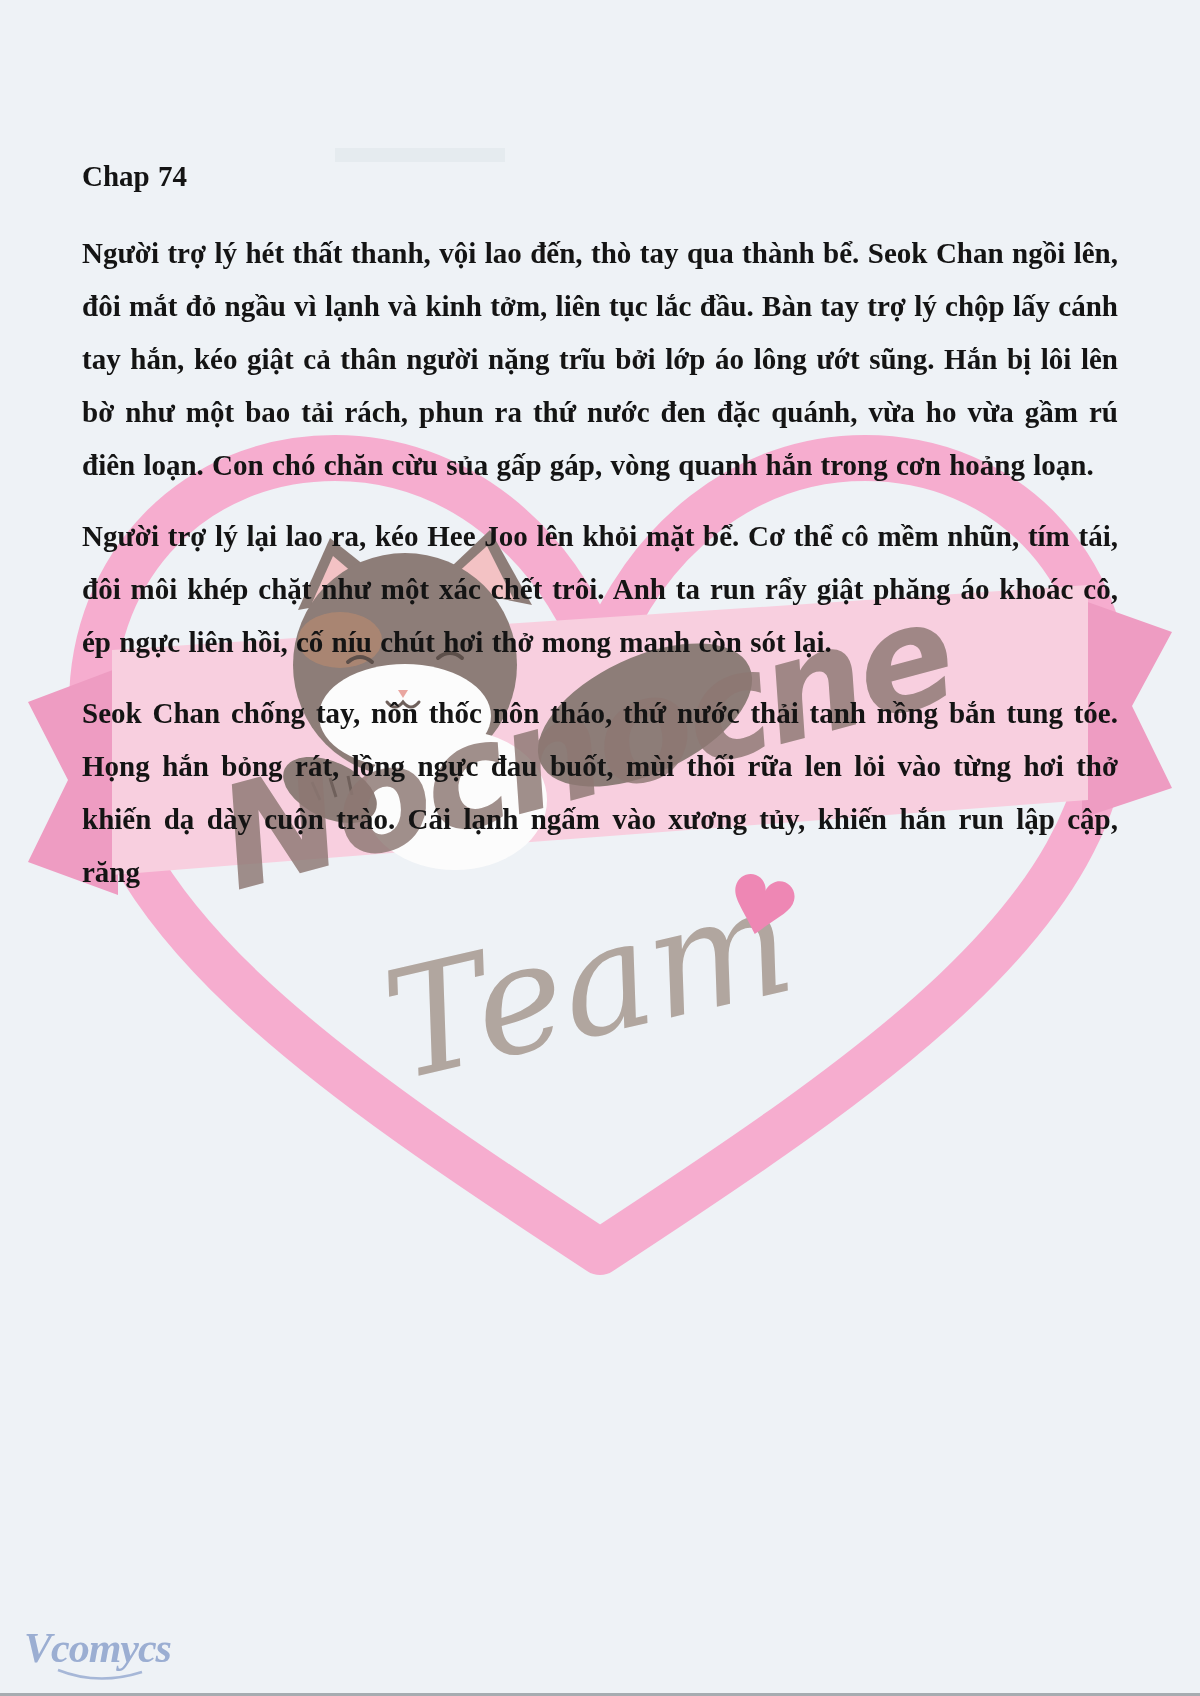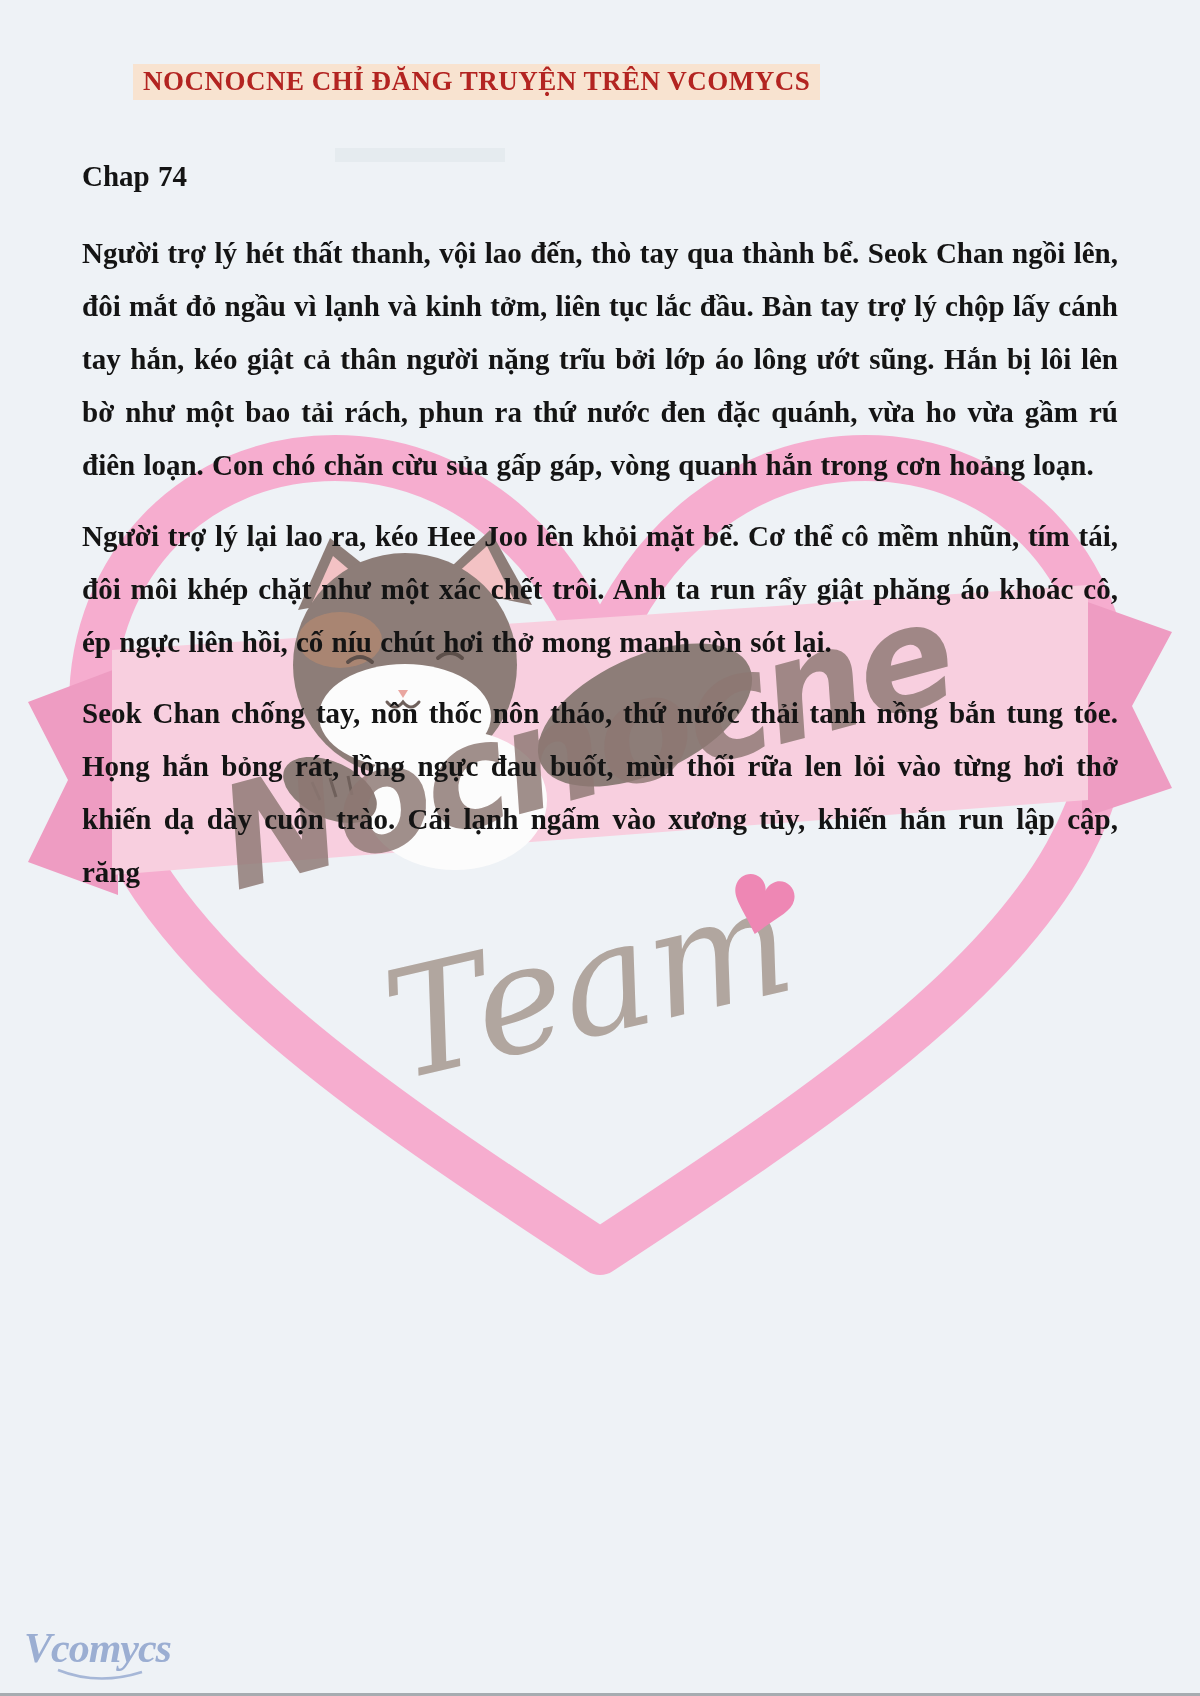--- a/index.html
+++ b/index.html
@@ -82,21 +82,20 @@
 
     <text x="590" y="1035" text-anchor="middle" transform="rotate(-13 590 990)" font-family="DejaVu Serif, serif" font-style="italic" font-weight="400" font-size="150" fill="#a2948a" opacity="0.8">Team</text>
 
     <g transform="translate(762,905) rotate(14)">
       <path d="M 0 30 C -18 8 -30 0 -30 -12 C -30 -25 -17 -31 -8 -26
                C -3 -23 0 -18 0 -14 C 0 -18 3 -23 8 -26
                C 17 -31 30 -25 30 -12 C 30 0 18 8 0 30 Z" fill="#ee87b4"></path>
     </g>
   </svg>
 
-  <div class="header-strip">NOCNOCNE CHỈ ĐĂNG TRUYỆN TRÊN VCOMYCS</div>
 
   <div class="content">
     <p class="title">Chap 74</p>
     <p>Người trợ lý hét thất thanh, vội lao đến, thò tay qua thành bể. Seok Chan ngồi lên, đôi mắt đỏ ngầu vì lạnh và kinh tởm, liên tục lắc đầu. Bàn tay trợ lý chộp lấy cánh tay hắn, kéo giật cả thân người nặng trĩu bởi lớp áo lông ướt sũng. Hắn bị lôi lên bờ như một bao tải rách, phun ra thứ nước đen đặc quánh, vừa ho vừa gầm rú điên loạn. Con chó chăn cừu sủa gấp gáp, vòng quanh hắn trong cơn hoảng loạn.</p>
     <p>Người trợ lý lại lao ra, kéo Hee Joo lên khỏi mặt bể. Cơ thể cô mềm nhũn, tím tái, đôi môi khép chặt như một xác chết trôi. Anh ta run rẩy giật phăng áo khoác cô, ép ngực liên hồi, cố níu chút hơi thở mong manh còn sót lại.</p>
     <p>Seok Chan chống tay, nôn thốc nôn tháo, thứ nước thải tanh nồng bắn tung tóe. Họng hắn bỏng rát, lồng ngực đau buốt, mùi thối rữa len lỏi vào từng hơi thở khiến dạ dày cuộn trào. Cái lạnh ngấm vào xương tủy, khiến hắn run lập cập, răng</p>
   </div>
 
   <svg class="logo-svg" width="220" height="84" viewBox="0 0 220 84">
     <text x="6" y="54" font-family="Liberation Serif, serif" font-style="italic" font-weight="700" font-size="42" letter-spacing="-1" fill="#93a7cf" opacity="0.9">Vcomycs</text>

